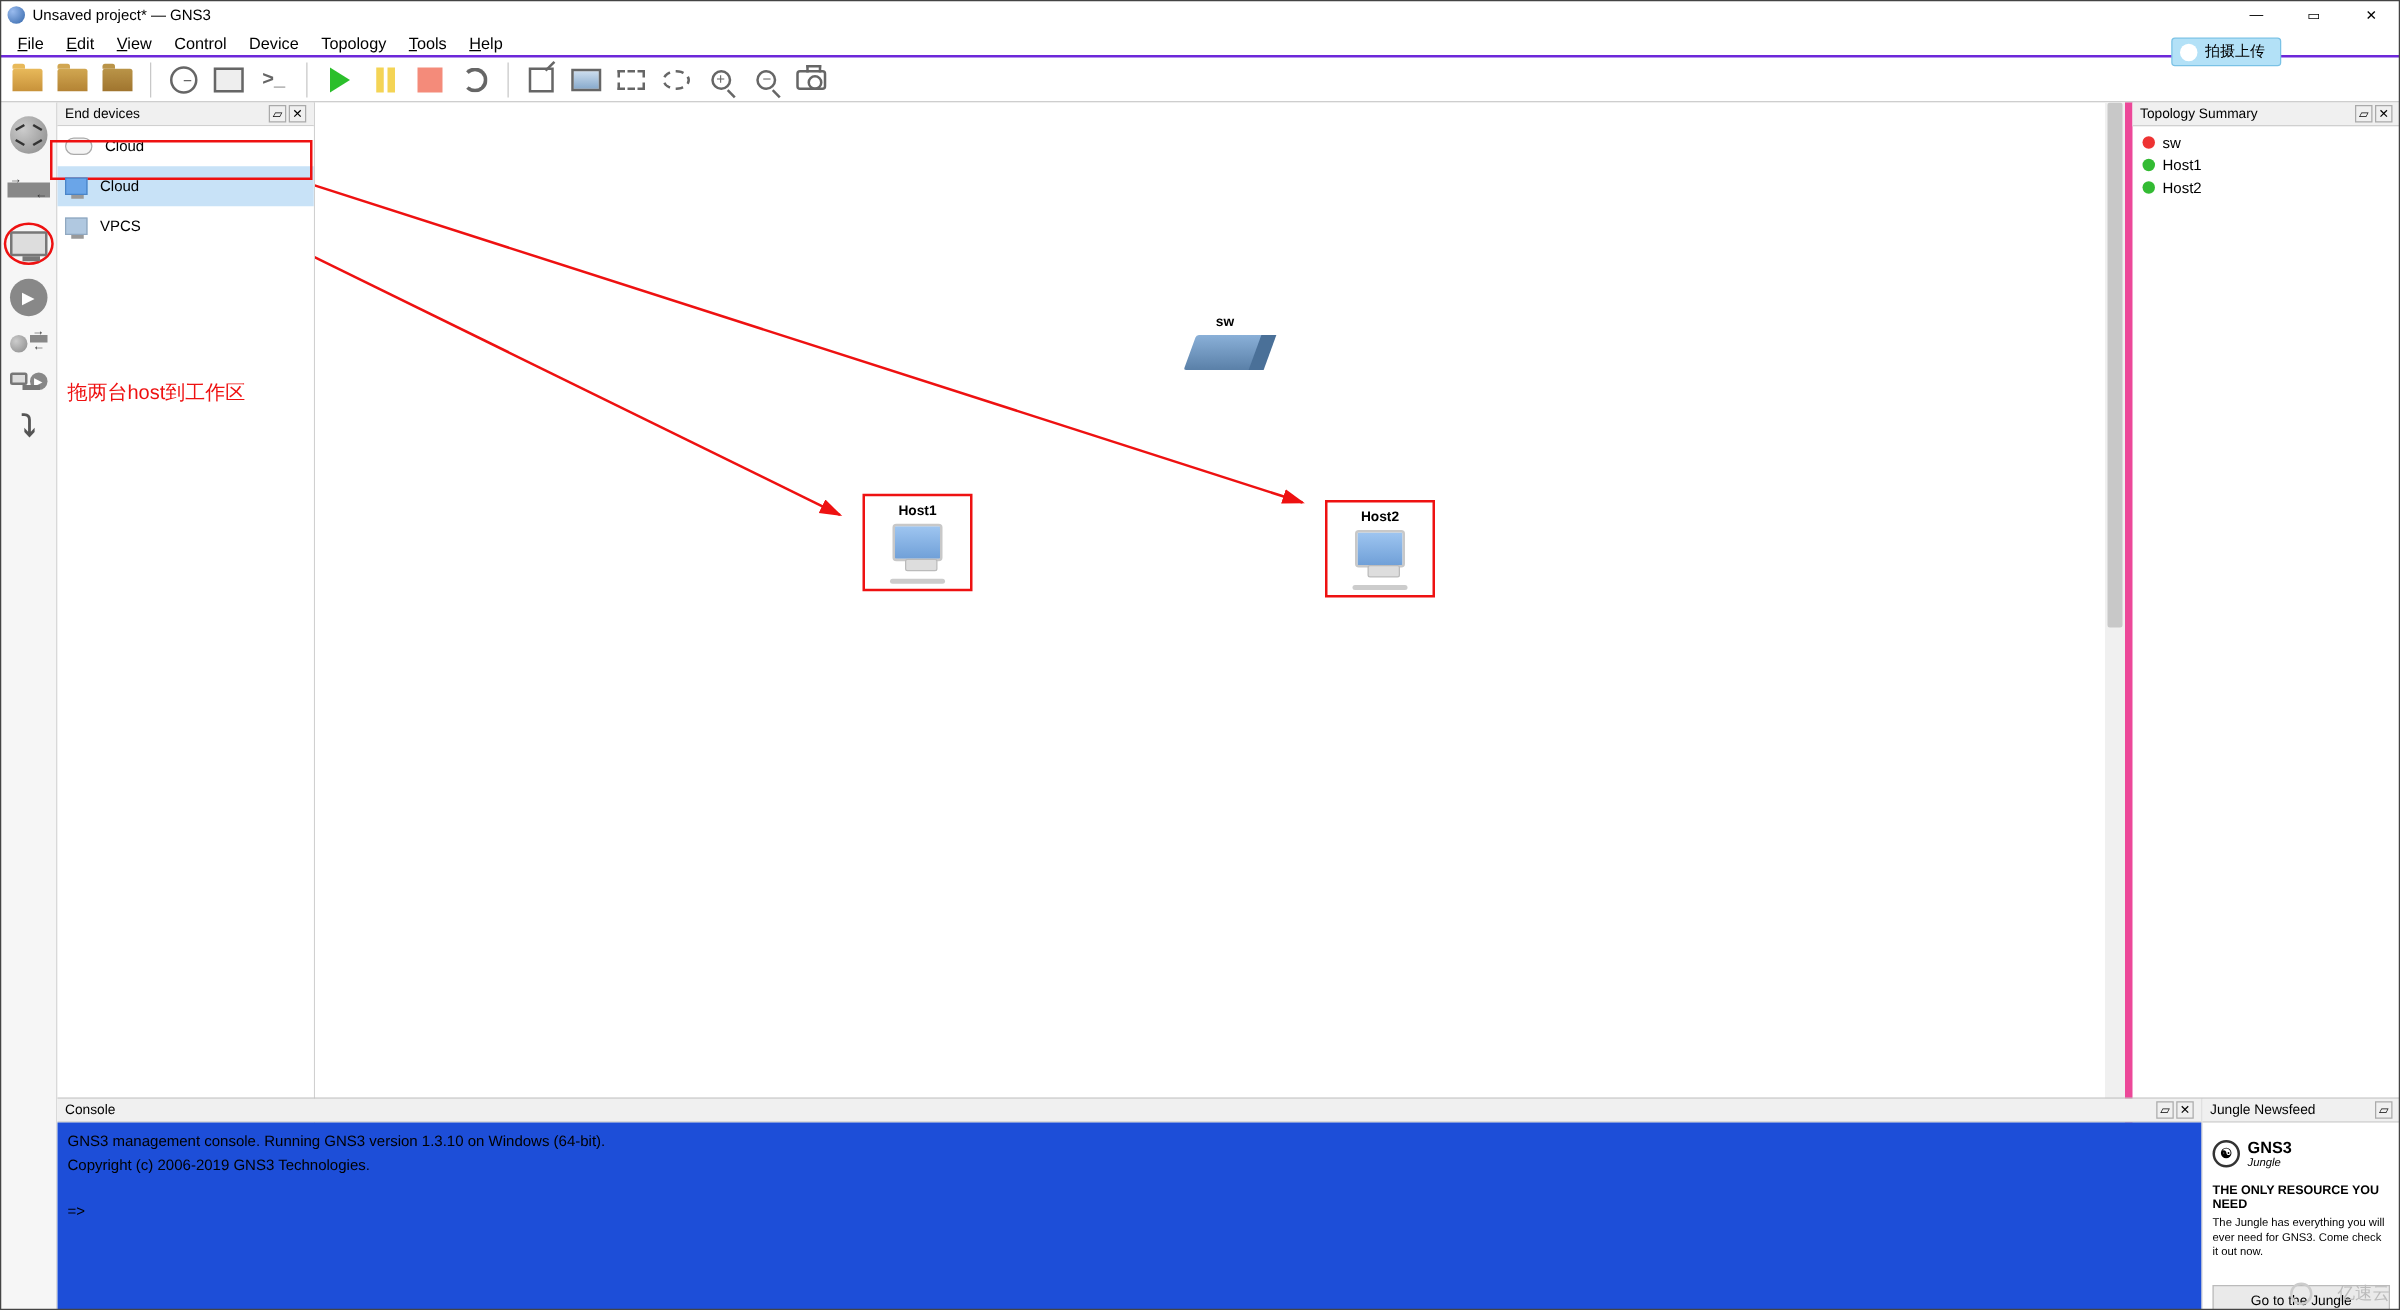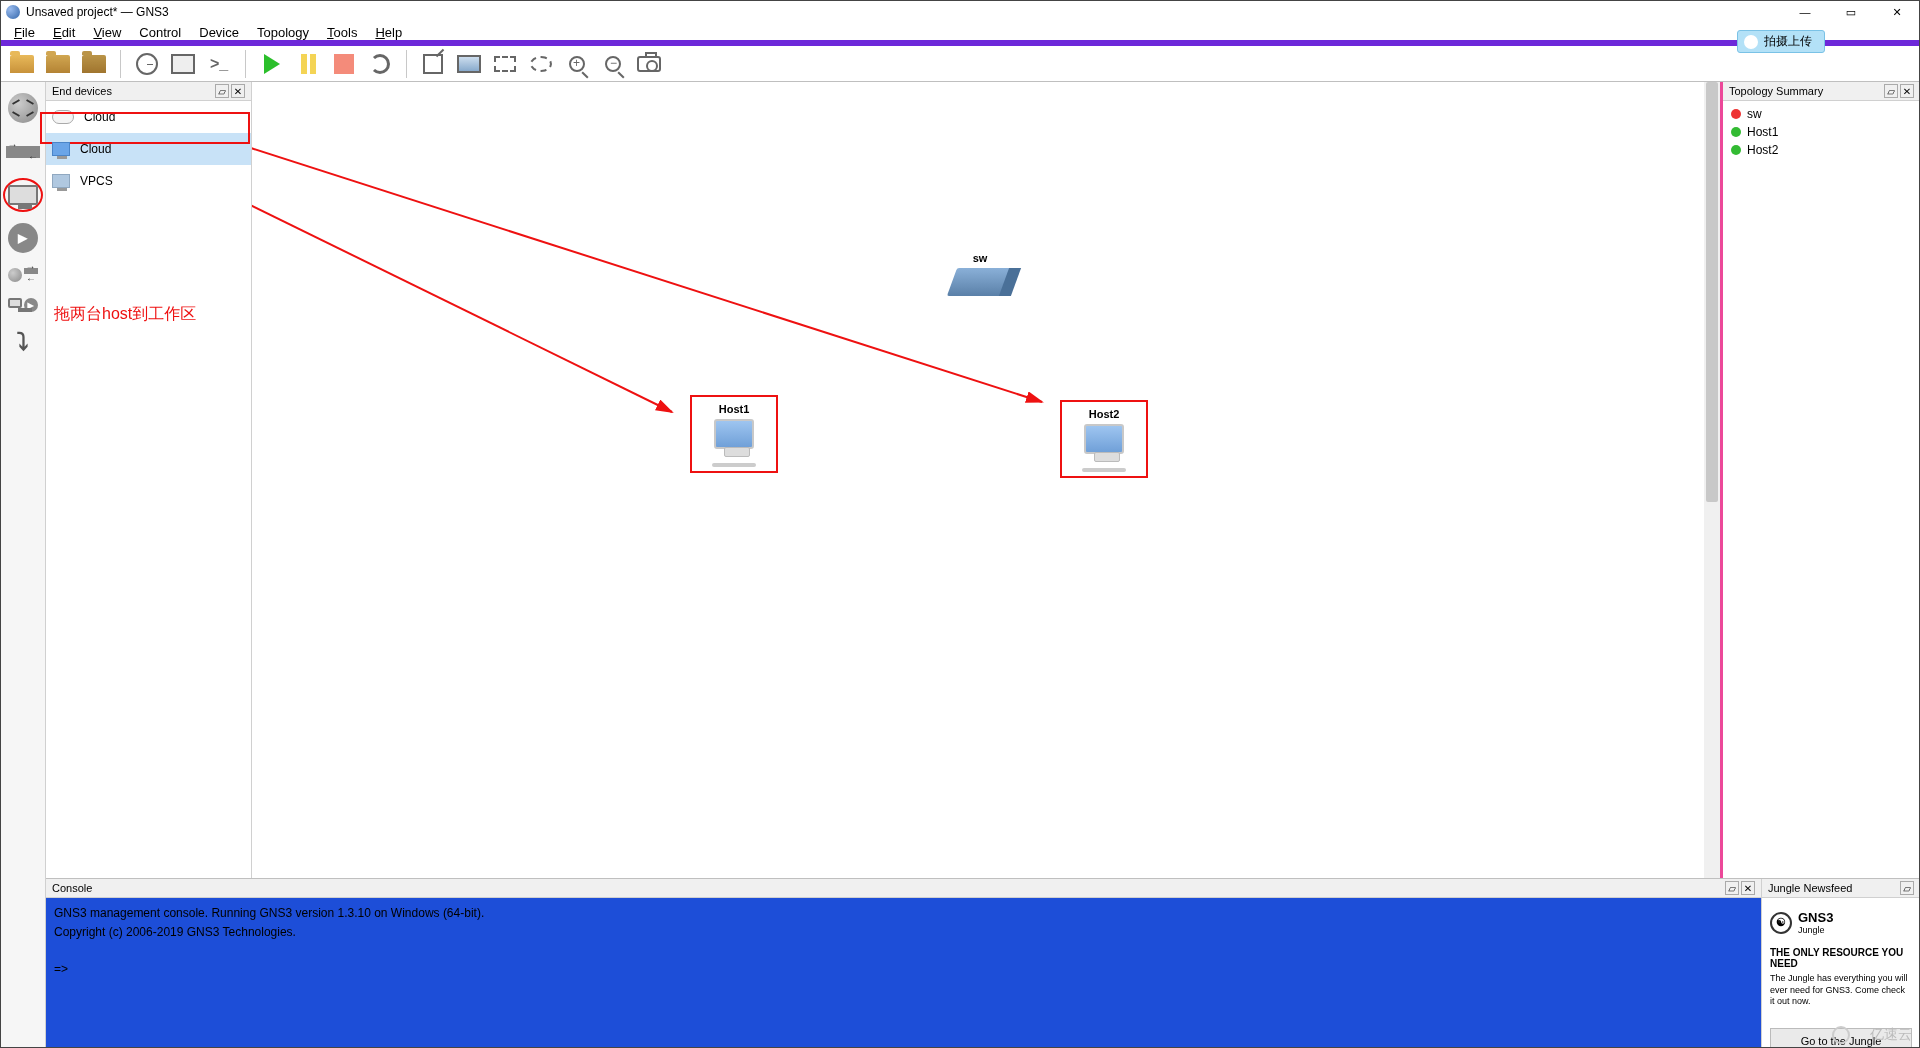--- a/index.html
+++ b/index.html
@@ -2,21 +2,21 @@
 <html><head>
 <meta charset="utf-8">
 <style>
 * { box-sizing: border-box; margin: 0; padding: 0; font-family: "Segoe UI", Tahoma, sans-serif; }
 body { background: #fff; width: 1920px; height: 1048px; overflow: hidden; position: relative; font-size: 12px; color: #000; }
 .titlebar { height: 24px; display: flex; align-items: center; padding-left: 6px; background: #fff; }
 .titlebar .app-icon { width: 14px; height: 14px; border-radius: 50%; background: radial-gradient(circle at 30% 30%, #9be, #36a); margin-right: 6px; }
 .titlebar .title { flex: 1; font-size: 12px; }
 .win-controls { display: flex; }
 .win-controls div { width: 46px; height: 24px; display: flex; align-items: center; justify-content: center; font-size: 11px; cursor: default; }
-.menubar { height: 22px; display: flex; align-items: center; padding-left: 6px; gap: 2px; border-bottom: 6px solid #6d28d9; }
+.menubar { height: 22px; display: flex; align-items: center; padding-left: 6px; gap: 2px; border-bottom: 2px solid #6d28d9; }
 .menubar span { padding: 2px 8px; font-size: 13px; }
 .menubar span u { text-decoration: underline; }
 .topright-btn { position: absolute; top: 30px; right: 95px; background: #b3e1f7; border: 1px solid #7ac2e6; border-radius: 3px; padding: 2px 12px 2px 6px; font-size: 12px; display: flex; align-items: center; gap: 6px; }
 .topright-btn .icn { display: inline-block; width: 14px; height: 14px; background: #fff; border-radius: 7px; position: relative; }
 .toolbar { height: 36px; display: flex; align-items: center; padding-left: 8px; gap: 8px; border-bottom: 1px solid #bfbfbf; }
 .toolbar .sep { width: 1px; height: 28px; background: #c8c8c8; margin: 0 4px; }
 .toolbar .tbtn { width: 28px; height: 28px; display: flex; align-items: center; justify-content: center; }
 .folder-ic { width: 24px; height: 18px; background: linear-gradient(#e8b95a,#c8923a); border-radius: 2px 2px 0 0; position: relative; }
 .folder-ic:before { content: ""; position: absolute; top: -4px; left: 0; width: 10px; height: 4px; background: #e8b95a; border-radius: 2px 2px 0 0; }
 .clock-ic { width: 22px; height: 22px; border: 2px solid #666; border-radius: 50%; position: relative; }
@@ -85,36 +85,36 @@
 .switch-node .lbl { font-size: 11px; font-weight: bold; margin-bottom: 4px; }
 .switch-body { width: 56px; height: 28px; background: linear-gradient(#8ab0d8,#5a80a8); transform: skewX(-20deg); border-radius: 2px; position: relative; }
 .switch-body:after { content: ""; position: absolute; right: -8px; top: 0; width: 12px; height: 28px; background: #4a7098; transform: skewX(0deg); }
 
 .host-box { position: absolute; border: 2px solid #e11; padding: 6px 20px 4px; text-align: center; }
 .host-box .lbl { font-size: 11px; font-weight: bold; margin-bottom: 4px; }
 .host-mon { width: 40px; height: 30px; margin: 0 auto; border: 2px solid #c8c8c8; border-radius: 3px; background: linear-gradient(#9ec5f0,#70a0d8); position: relative; }
 .host-mon:after { content: ""; position: absolute; left: 8px; bottom: -10px; width: 24px; height: 8px; background: #ddd; border: 1px solid #bbb; border-radius: 2px; }
 .host-base { width: 44px; height: 4px; background: #ccc; margin: 14px auto 0; border-radius: 2px; }
 
-.right-panel { width: 200px; border-left: 3px solid #ec4899; display: flex; flex-direction: column; }
+.right-panel { width: 220px; border-left: 6px solid #ec4899; display: flex; flex-direction: column; }
 .topo-list { padding: 4px; }
 .topo-item { display: flex; align-items: center; gap: 6px; padding: 2px 4px; font-size: 12px; }
 .dot { width: 10px; height: 10px; border-radius: 50%; }
 .dot.red { background: #e33; }
 .dot.green { background: #3b3; }
 
 .bottom-area { position: absolute; left: 46px; right: 0; bottom: 0; height: 170px; display: flex; border-top: 1px solid #bfbfbf; }
 .console-panel { flex: 1; display: flex; flex-direction: column; border-right: 1px solid #d0d0d0; }
 .console-body { flex: 1; background: #1d4ed8; padding: 6px 8px; font-family: "SimSun","Courier New",monospace; font-size: 12px; white-space: pre-wrap; line-height: 1.5; }
 .jungle-panel { width: 158px; display: flex; flex-direction: column; padding: 0; }
 .jungle-body { flex: 1; padding: 12px 8px; font-size: 11px; }
 .jungle-logo { display: flex; align-items: center; gap: 6px; margin-bottom: 12px; }
 .jungle-logo .glyph { width: 22px; height: 22px; border-radius: 50%; border: 2px solid #333; display: flex; align-items: center; justify-content: center; font-weight: bold; }
 .jungle-logo .txt b { font-size: 13px; }
-.jungle-logo .txt small { font-size: 9px; display: block; }
+.jungle-logo .txt small { font-size: 9px; display: block; font-style: italic; }
 .jungle-body .headline { font-weight: bold; font-size: 10px; margin-bottom: 4px; }
 .jungle-body .desc { font-size: 9px; line-height: 1.3; }
 .jungle-btn { margin: 8px; padding: 6px; background: #eaeaea; border: 1px solid #bbb; text-align: center; font-size: 11px; }
 
 .red-anno { position: absolute; color: #e11; font-size: 16px; font-weight: 500; }
 .red-box-host { position: absolute; border: 2px solid #e11; }
 svg.arrows { position: absolute; inset: 0; pointer-events: none; }
 
 .watermark { position: absolute; right: 8px; bottom: 4px; font-size: 14px; color: #bbb; display: flex; align-items: center; gap: 20px; }
 .watermark .wm-ic { width: 18px; height: 18px; border: 2px solid #ccc; border-radius: 50%; position: relative; }

